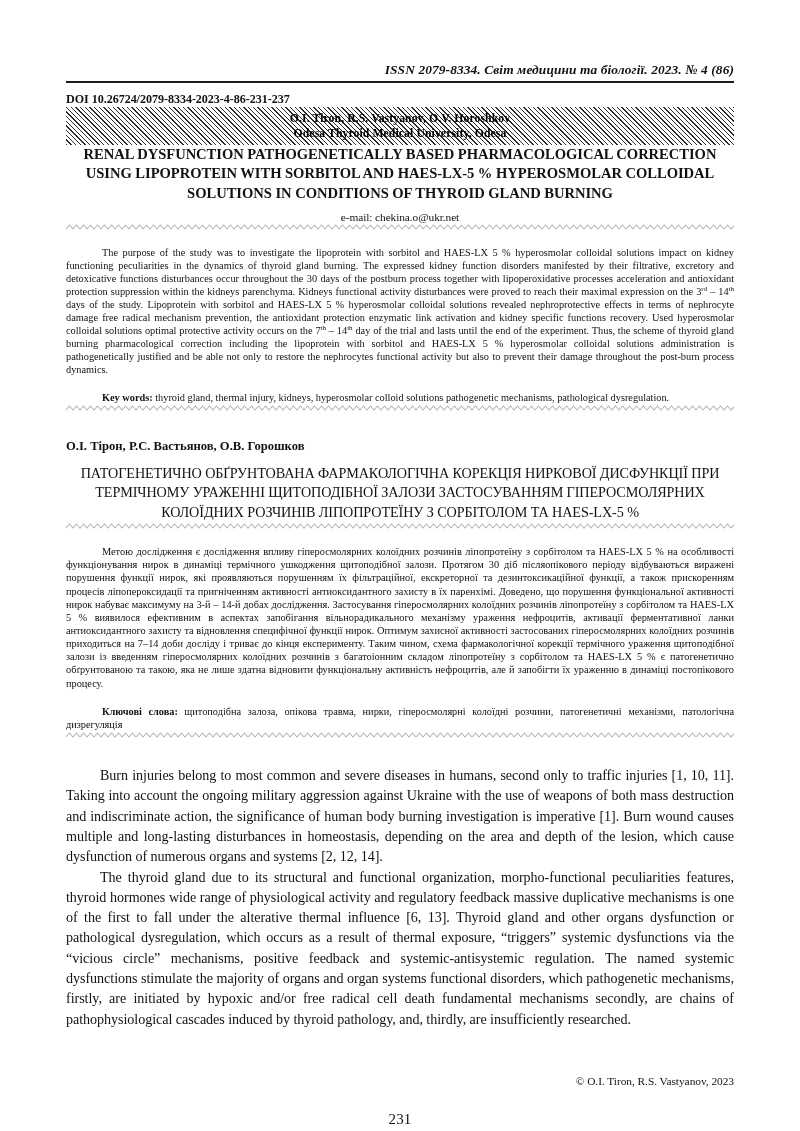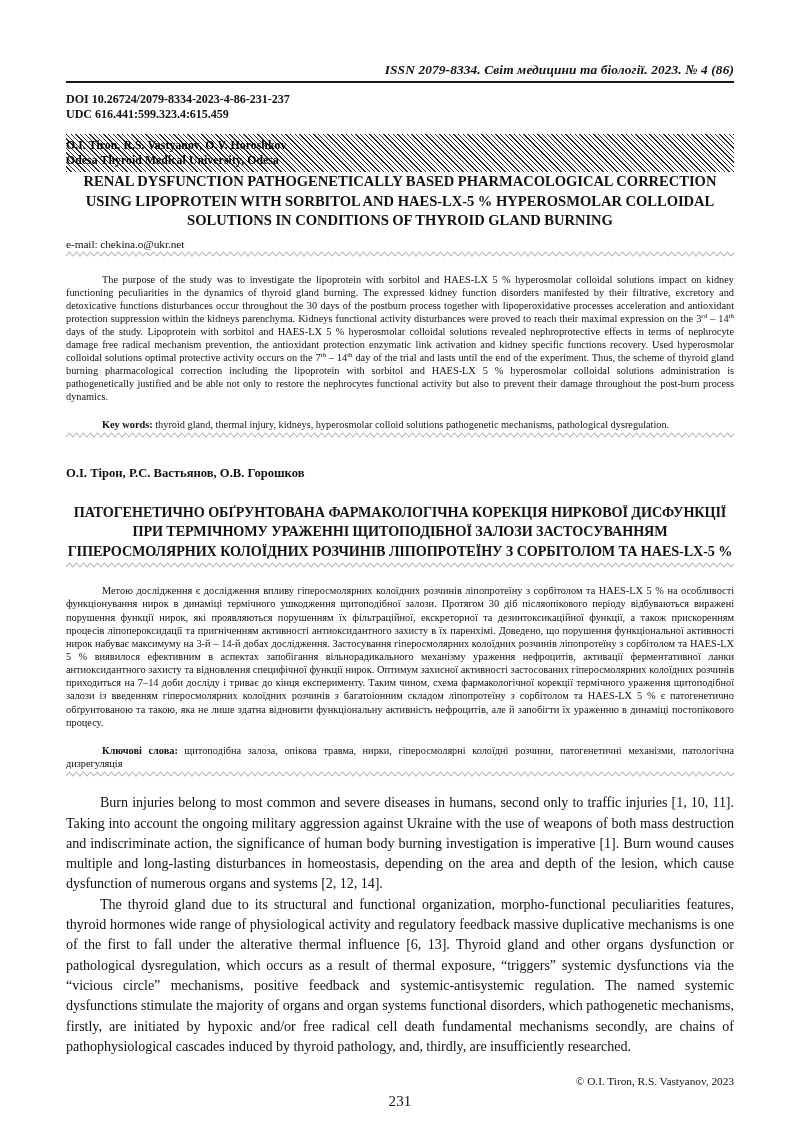--- a/index.html
+++ b/index.html
@@ -46,30 +46,29 @@
   
   .idline {
     font-weight: bold;
     font-size: 12.1px;
     line-height: 15.2px;
     letter-spacing: -0.05px;
   }
 
   
   .authors-band {
-    margin-top: 12px;
     height: 38px;
     position: relative;
     background-image: repeating-linear-gradient(
         45deg,
         #2b2b2b 0px, #2b2b2b 1.1px,
         #ffffff 1.1px, #ffffff 3.3px);
     display: flex;
     flex-direction: column;
-    align-items: flex-start;
+    align-items: center;
     justify-content: center;
     font-family: Liberation Serif, serif;
   }
   .authors-band .band-line {
     font-weight: bold;
     font-size: 11.7px;
     line-height: 15px;
     color: #000;
     letter-spacing: .1px;
     text-align: center;
@@ -78,21 +77,21 @@
 
   
   .title-en {
     text-align: center;
     font-weight: bold;
     font-size: 14.6px;
     line-height: 19.2px;
     letter-spacing: -0.05px;
   }
   .email {
-    text-align: left;
+    text-align: center;
     font-size: 11.4px;
     margin-top: 8px;
     letter-spacing: -0.1px;
   }
   .zigzag-svg { display:block; width:100%; height:8px; }
 
   
   .abstract {
     font-size: 10.35px;
     line-height: 13.0px;
@@ -106,41 +105,41 @@
   .abstract b { font-weight: bold; }
   .kw { text-indent: 36px; }
 
   
   .authors-ua {
     font-weight: bold;
     font-size: 12.6px;
     margin-top: 27px;
   }
   .title-ua {
-    margin-top: 22px;
-    text-align: center;
-    font-weight: bold;
+    margin-top: 10px;
+    text-align: center;
+    font-weight: normal;
     font-size: 14.2px;
     line-height: 19.4px;
     letter-spacing: -0.1px;
   }
 
   
   .project-note {
     margin-top: 12px;
     font-style: italic;
     font-size: 10.9px;
     line-height: 14.5px;
     text-align: center;
     letter-spacing: -0.05px;
   }
 
   
   .body-text {
-    margin-top: 14px;
+    margin-top: 26px;
     font-size: 14.1px;
     line-height: 20.3px;
     text-align: justify;
     text-indent: 34px;
     letter-spacing: -0.05px;
   }
   .body-text p { margin: 0; }
 
   
   .footer {
@@ -151,36 +150,35 @@
   }
   .copyright {
     font-size: 11.4px;
     padding-left: 34px;
     letter-spacing: -0.05px;
     text-align: right;
   }
   .pageno {
     text-align: center;
     font-size: 15px;
-    margin-top: 6px;
+    margin-top: 24px;
     letter-spacing: .2px;
   }
   sup { font-size: 68%; vertical-align: super; line-height: 0; }
 </style>
 </head>
 <body>
 
 <div class="page">
   <div class="content">
 
     <div class="runhead">ISSN 2079-8334. Світ медицини та біології. 2023. № 4 (86)</div>
     <div class="runhead-rule"></div>
 
     <div class="idline">DOI 10.26724/2079-8334-2023-4-86-231-237</div>
-    <div class="idline">UDC 616.441:599.323.4:615.459</div>
 
     <div class="authors-band">
       <div class="band-line">O.I. Tiron, R.S. Vastyanov, O.V. Horoshkov</div>
       <div class="band-line">Odesa Thyroid Medical University, Odesa</div>
     </div>
 
     <div class="title-en">RENAL DYSFUNCTION PATHOGENETICALLY BASED PHARMACOLOGICAL CORRECTION USING LIPOPROTEIN WITH SORBITOL AND HAES-LX-5 % HYPEROSMOLAR COLLOIDAL SOLUTIONS IN CONDITIONS OF THYROID GLAND BURNING</div>
 
     <div class="email">e-mail: chekina.o@ukr.net</div>
 

